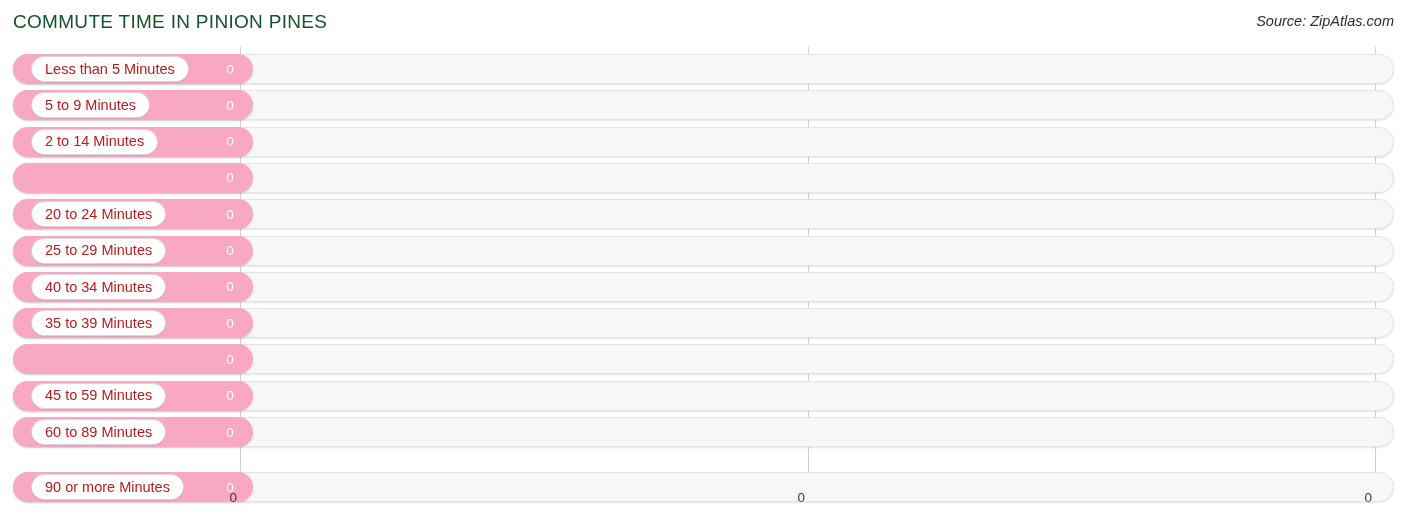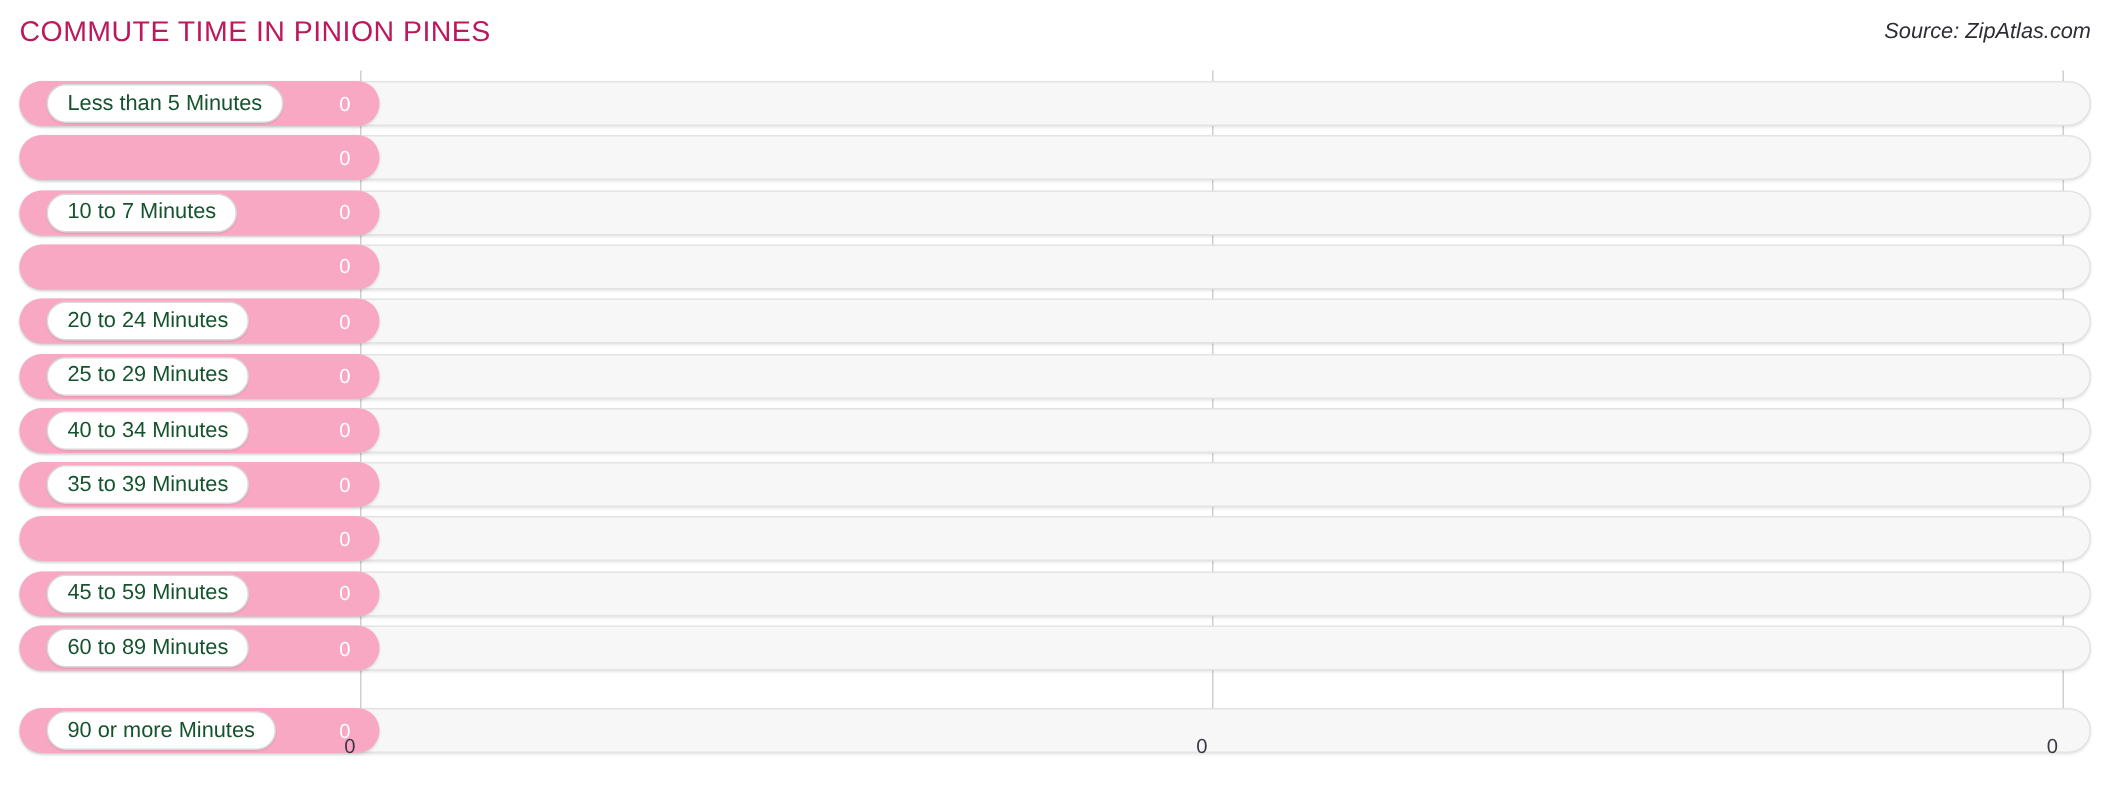--- a/index.html
+++ b/index.html
@@ -14,21 +14,21 @@
     overflow: hidden;
     position: relative;
   }
 
   
   #chart-title {
     position: absolute;
     left: 13px;
     top: 11px;
     font-size: 19px;
-    color: #be185d;
+    color: #14532d;
     letter-spacing: 0.3px;
     white-space: nowrap;
   }
   #source-note {
     position: absolute;
     right: 12px;
     top: 13px;
     font-size: 14.5px;
     font-style: italic;
     color: #2d2d33;
@@ -91,21 +91,21 @@
     border: 1px solid #d8d8d8;
     box-sizing: border-box;
     display: flex;
     align-items: center;
     padding: 0 13px;
     white-space: nowrap;
     box-shadow: 0 1px 1px rgba(0,0,0,0.08);
   }
   .bar-label-text {
     font-size: 14.5px;
-    color: #14532d;
+    color: #b91c1c;
     line-height: 1;
   }
   .bar-value {
     position: absolute;
     top: 0;
     height: 30px;
     display: flex;
     align-items: center;
     justify-content: center;
     font-size: 13.5px;
@@ -148,27 +148,30 @@
         <div class="bar-track"></div>
         <div class="bar-fill" style="width: 240px; background: rgb(249, 168, 196);"></div>
         <div class="bar-label-pill">
           <span class="bar-label-text">Less than 5 Minutes</span>
         </div>
         <div class="bar-value" style="left: 202px;">0</div>
       </div>
       <div class="bar-row" style="top: 43.3px;">
         <div class="bar-track"></div>
         <div class="bar-fill" style="width: 240px; background: rgb(249, 168, 196);"></div>
+        <div class="bar-label-pill">
+          <span class="bar-label-text">5 to 9 Minutes</span>
+        </div>
         <div class="bar-value" style="left: 202px;">0</div>
       </div>
       <div class="bar-row" style="top: 79.6px;">
         <div class="bar-track"></div>
         <div class="bar-fill" style="width: 240px; background: rgb(249, 168, 196);"></div>
         <div class="bar-label-pill">
-          <span class="bar-label-text">10 to 7 Minutes</span>
+          <span class="bar-label-text">2 to 14 Minutes</span>
         </div>
         <div class="bar-value" style="left: 202px;">0</div>
       </div>
       <div class="bar-row" style="top: 115.9px;">
         <div class="bar-track"></div>
         <div class="bar-fill" style="width: 240px; background: rgb(249, 168, 196);"></div>
         <div class="bar-value" style="left: 202px;">0</div>
       </div>
       <div class="bar-row" style="top: 152.2px;">
         <div class="bar-track"></div>

